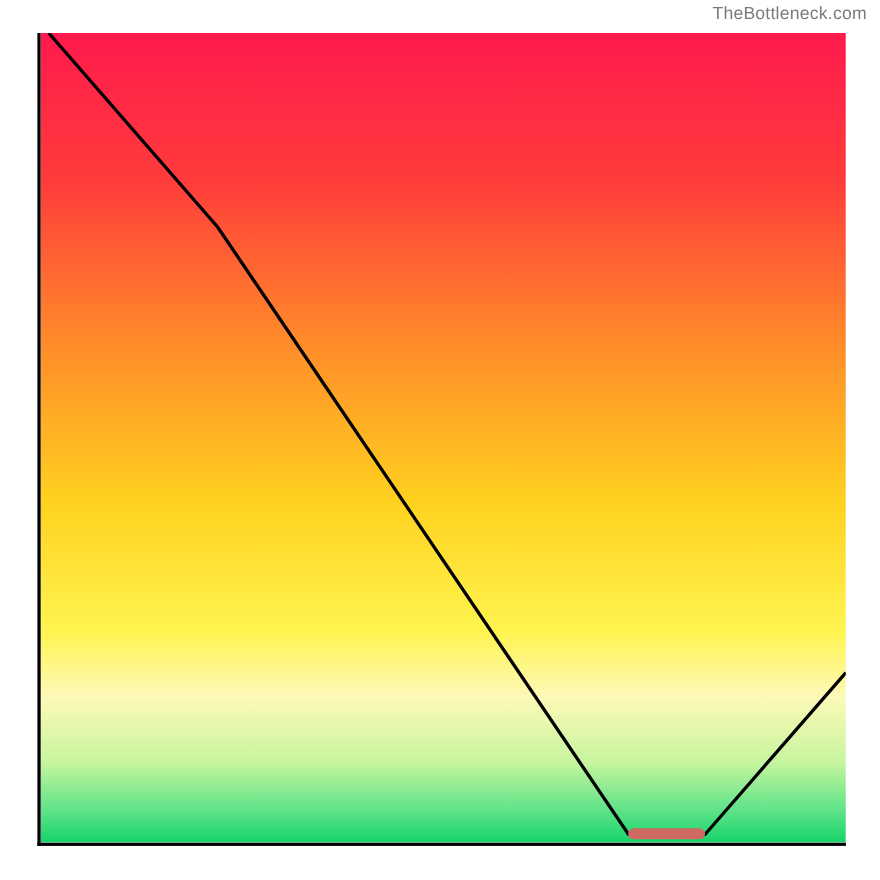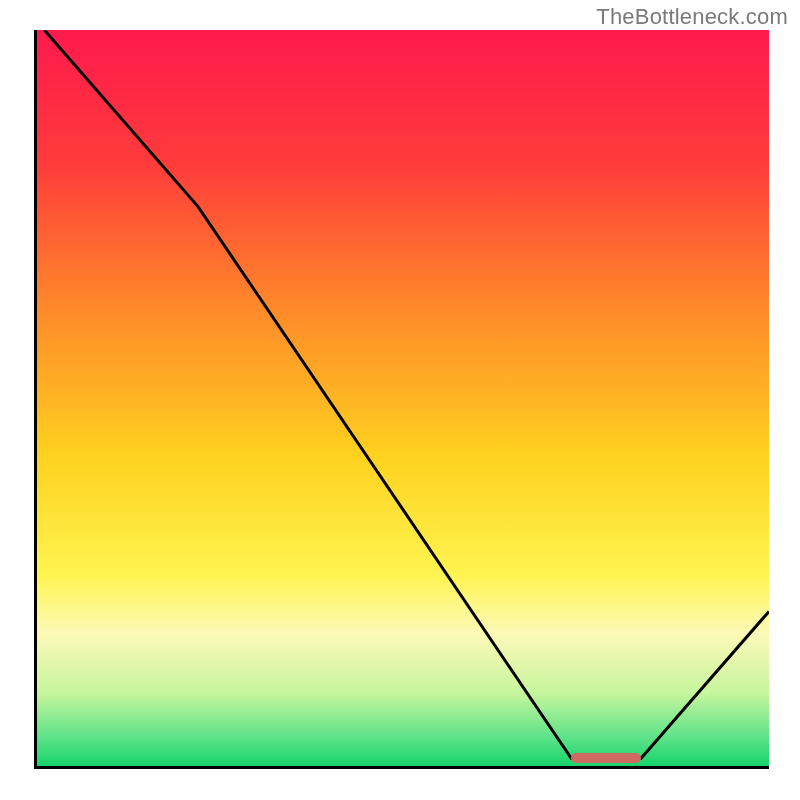--- a/index.html
+++ b/index.html
@@ -12,21 +12,21 @@
   }
   .container {
     position: relative;
     width: 800px;
     height: 800px;
   }
   .attribution {
     position: absolute;
     top: 4px;
     right: 12px;
-    font-size: 22px;
+    font-size: 16px;
     color: #7a7a7a;
     font-weight: 500;
     letter-spacing: 0.2px;
   }
   .chart-area {
     position: absolute;
     left: 34px;
     top: 30px;
     width: 732px;
     height: 736px;

